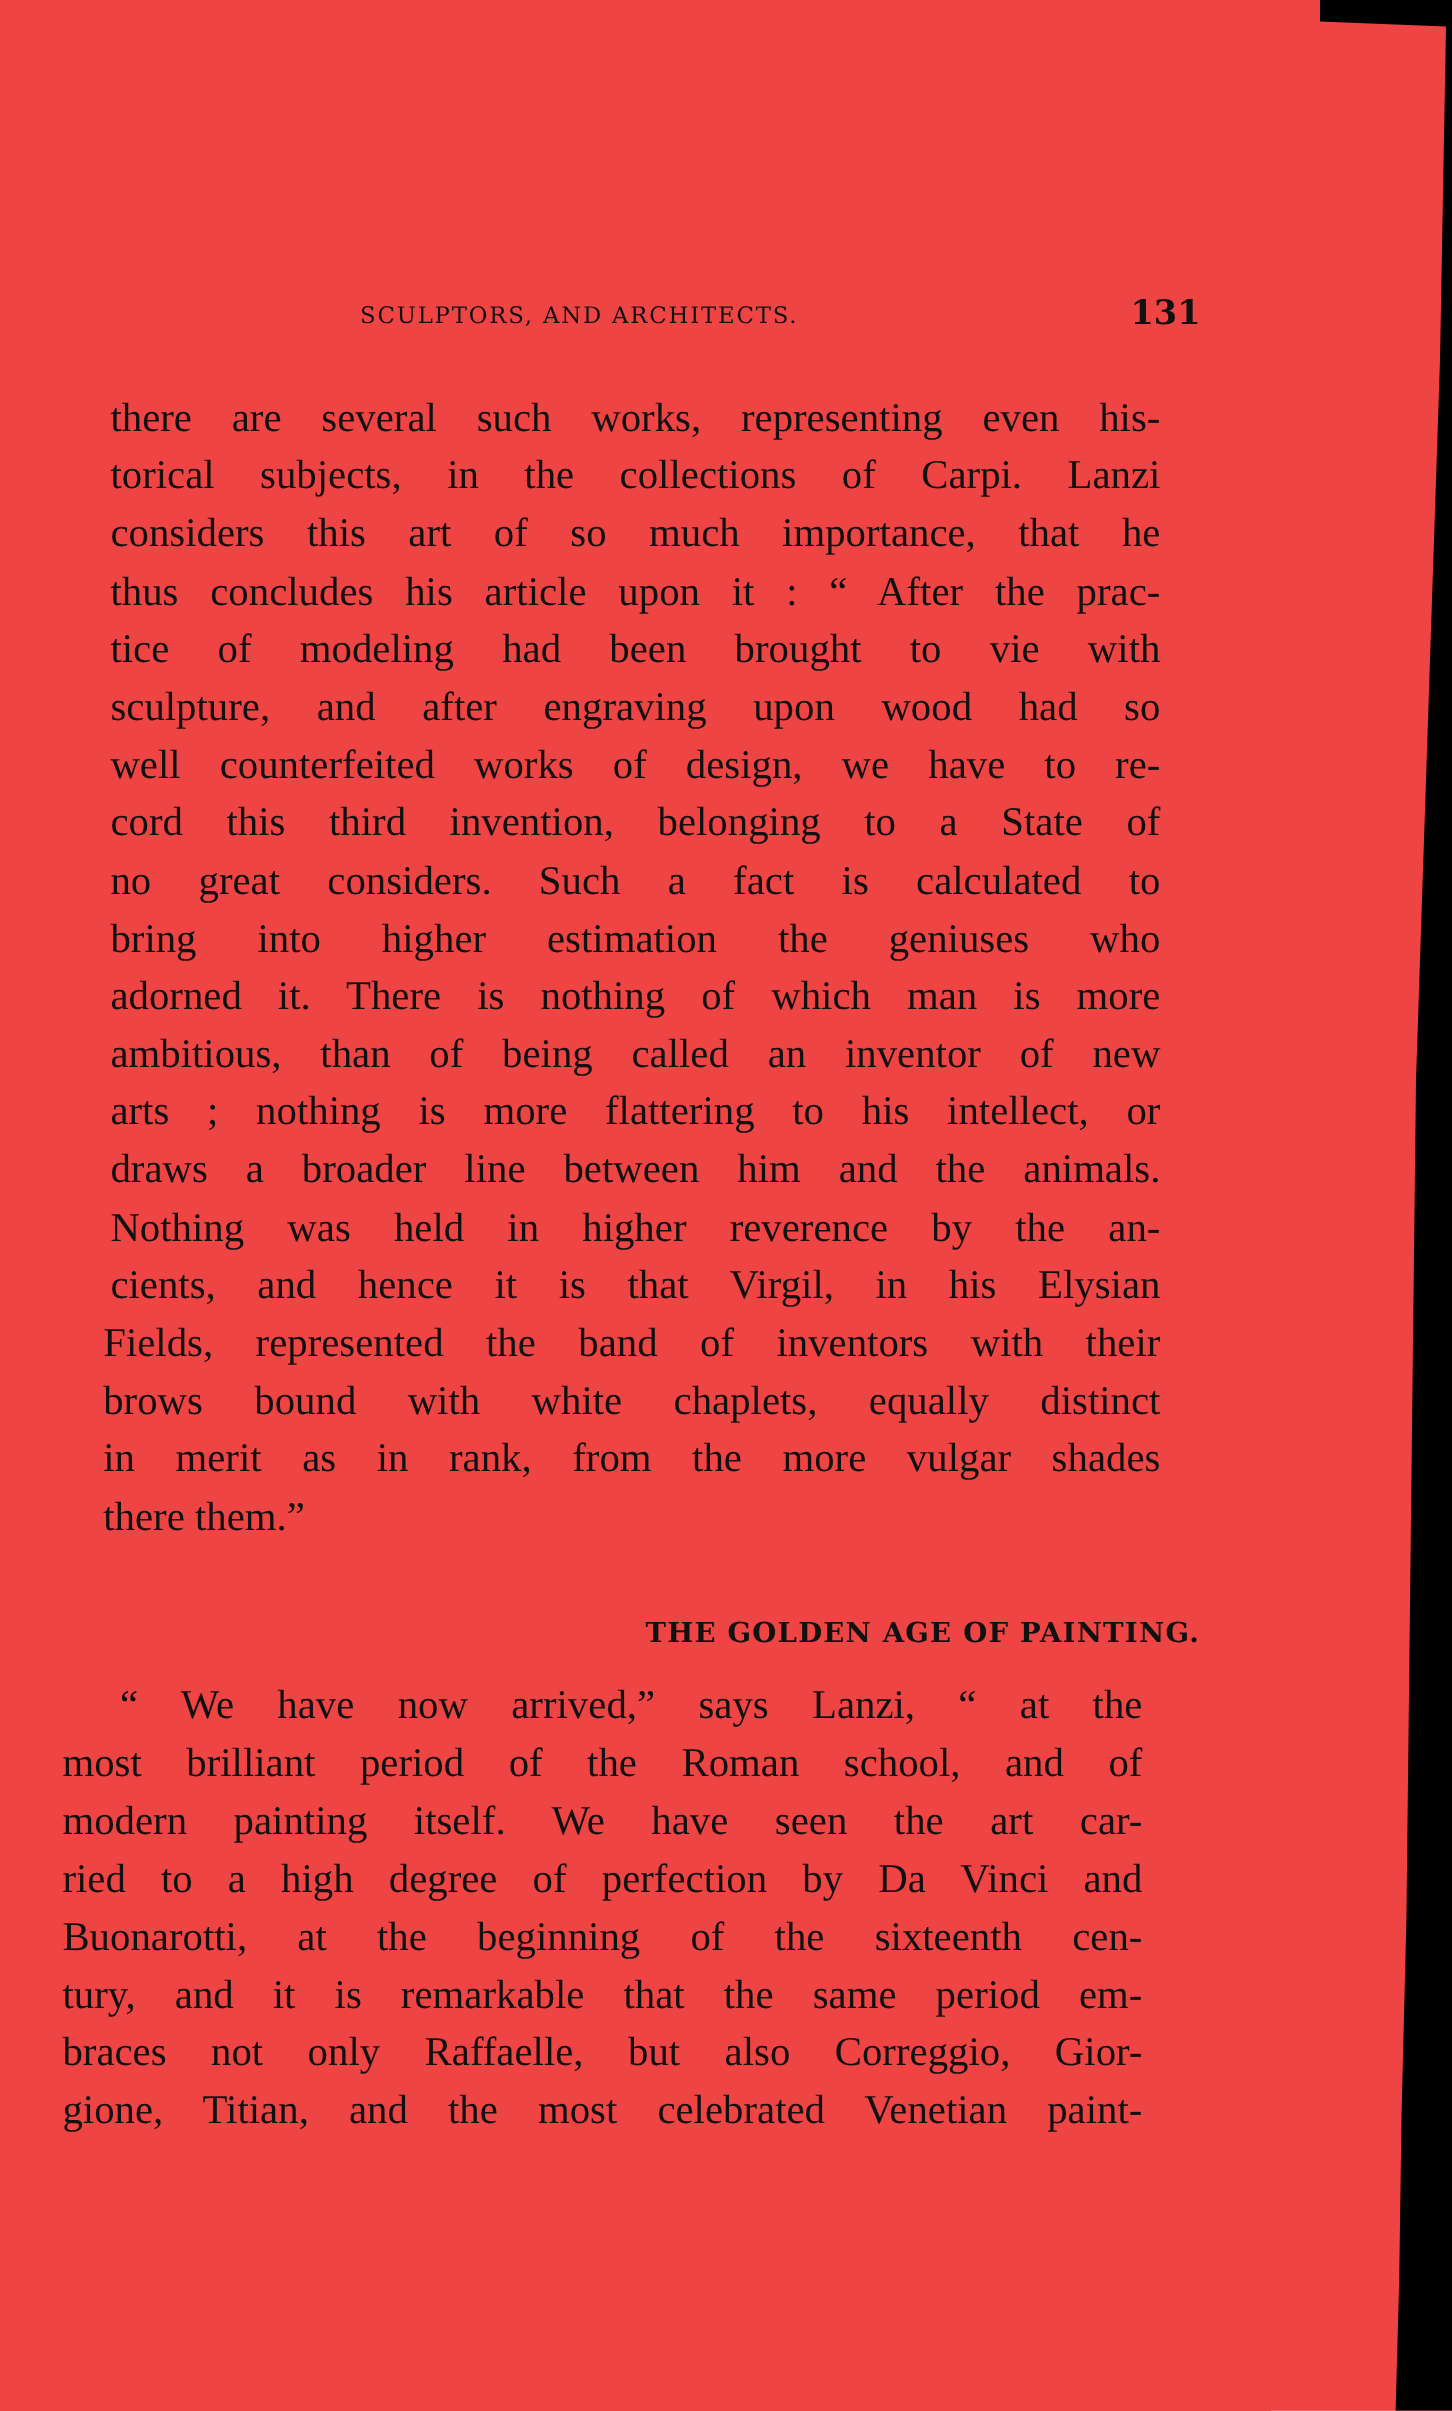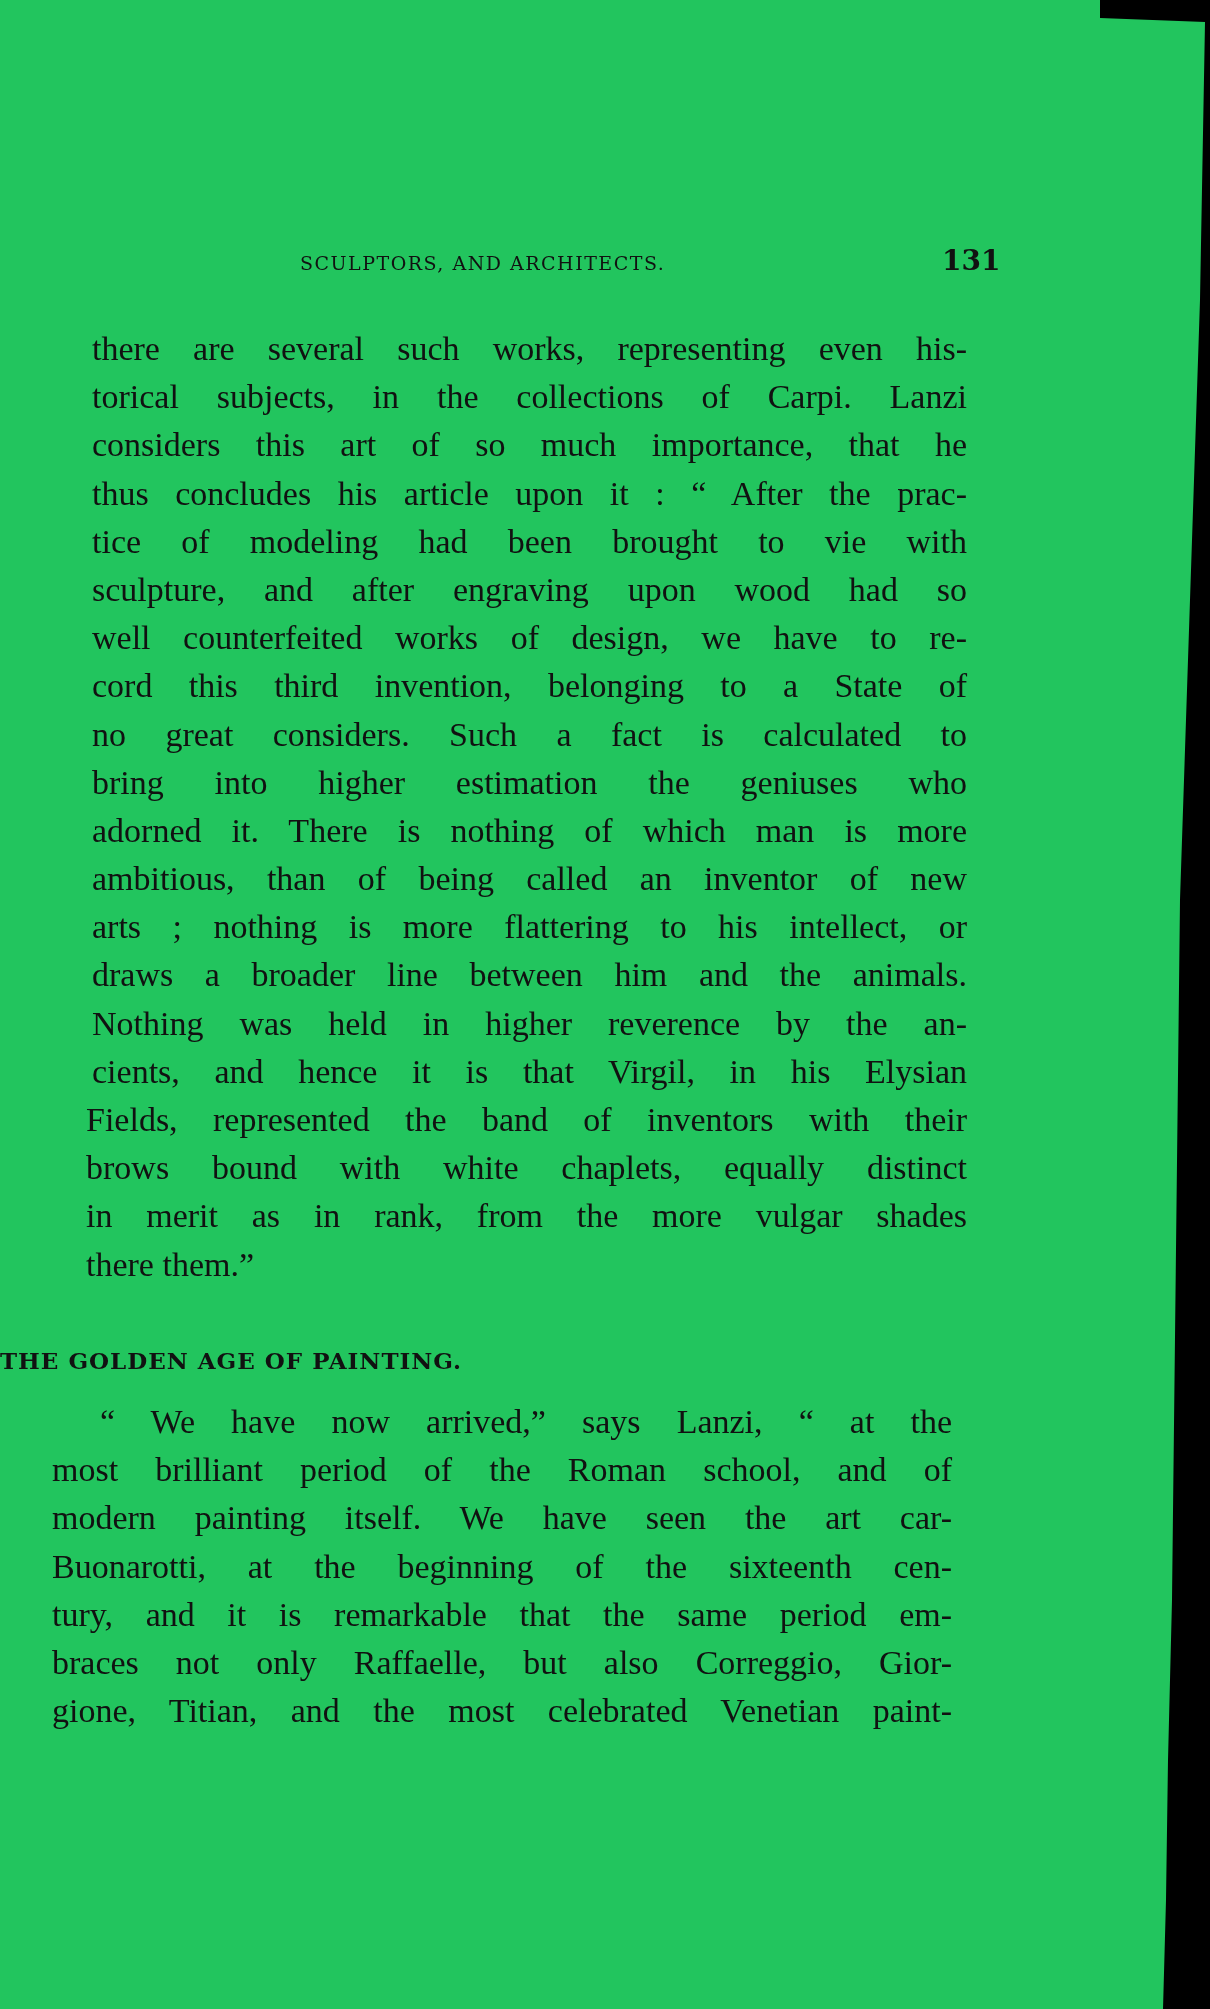--- a/index.html
+++ b/index.html
@@ -1,17 +1,17 @@
 <!DOCTYPE html>
 <html><head>
   <meta charset="utf-8">
   <style>
     html, body { margin: 0; padding: 0; background: #ffffff; }
     body { width: 1210px; height: 2009px; position: relative; overflow: hidden; }
-    .page { position: absolute; left: 0; top: 0; width: 1210px; height: 2009px; background: #22c55e; }
+    .page { position: absolute; left: 0; top: 0; width: 1210px; height: 2009px; background: #ef4444; }
     .scan-border { position: absolute; left: 0; top: 0; width: 1210px; height: 2009px; pointer-events: none; }
     .running-head {
       position: absolute; left: 300px; top: 252px;
       font-family: "DejaVu Serif", serif; font-size: 19px; letter-spacing: 1.5px;
       color: #111; font-variant: small-caps;
     }
     .folio {
       position: absolute; left: 942px; top: 244px;
       font-family: "DejaVu Serif", serif; font-size: 28px; font-weight: bold; color: #111;
     }
@@ -20,21 +20,21 @@
       font-family: "Liberation Serif", serif; font-size: 34px; color: #111;
     }
     .line {
       height: 48.2px; line-height: 48px; white-space: nowrap;
       text-align: justify; text-align-last: justify;
     }
     .line.last { text-align-last: left; }
     .block-1 { top: 325px; }
     .block-1 .line:nth-child(n+17) { margin-left: -6px; }
     .heading {
-      position: absolute; left: 0; width: 1000px; top: 1347px; text-align: left;
+      position: absolute; left: 0; width: 1000px; top: 1347px; text-align: right;
       font-family: "DejaVu Serif", serif; font-weight: bold; font-size: 23px; letter-spacing: 1px; color: #111;
     }
     .block-2 { top: 1398px; left: 52px; width: 900px; }
     .block-2 .line.indent { padding-left: 48px; }
   </style>
 </head>
 <body>
 
 <div class="page">
 
@@ -67,19 +67,20 @@
     <div class="line">in merit as in rank, from the more vulgar shades</div>
     <div class="line last">there them.”</div>
   </div>
 
   <div class="heading">THE GOLDEN AGE OF PAINTING.</div>
 
   <div class="text-block block-2">
     <div class="line indent">“ We have now arrived,” says Lanzi, “ at the</div>
     <div class="line">most brilliant period of the Roman school, and of</div>
     <div class="line">modern painting itself.  We have seen the art car-</div>
+    <div class="line">ried to a high degree of perfection by Da Vinci and</div>
     <div class="line">Buonarotti, at the beginning of the sixteenth cen-</div>
     <div class="line">tury, and it is remarkable that the same period em-</div>
     <div class="line">braces not only Raffaelle, but also Correggio, Gior-</div>
     <div class="line">gione, Titian, and the most celebrated Venetian paint-</div>
   </div>
 
 </div>
 
 </body></html>

